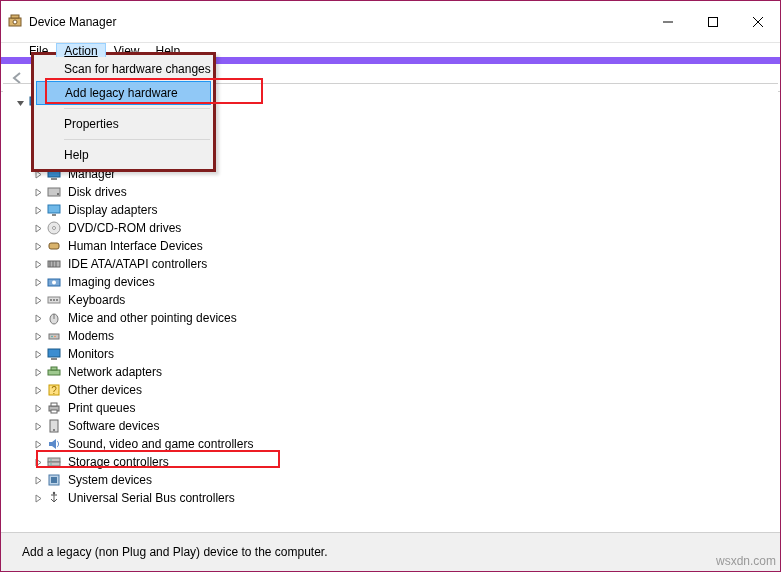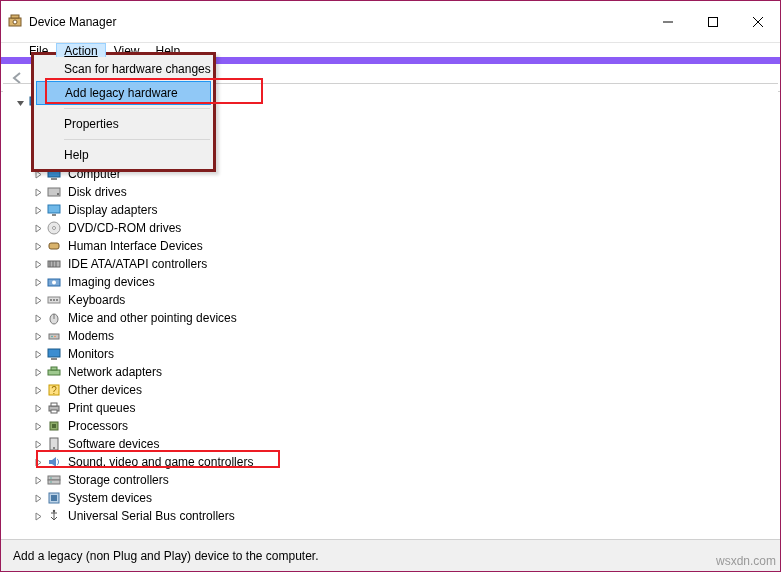--- a/index.html
+++ b/index.html
@@ -102,24 +102,24 @@
     display: flex; align-items: center; justify-content: center;
     margin-right: 4px;
     flex-shrink: 0;
   }
   .tree-row .label { padding: 1px 2px; }
   .indent1 { padding-left: 10px; }
   .indent2 { padding-left: 28px; }
   .statusbar {
     position: absolute;
     left: 0; right: 0; bottom: 0;
-    height: 32px;
+    height: 39px;
     border-top: 1px solid #d0d0d0;
     display: flex; align-items: center;
-    padding: 0 12px;
+    padding: 0 21px;
     background: #f0f0f0;
   }
   .watermark {
     position: absolute;
     right: 4px; bottom: 3px;
     font-size: 12px;
     color: #999;
   }
   .dropdown {
     position: absolute;
@@ -271,21 +271,21 @@
           <svg width="9" height="9">
             <path d="M2 1 L7 4.5 L2 8 Z" fill="none" stroke="#808080"></path>
           </svg>
         </span>
         <span class="node-icon">
           <svg width="16" height="16">
             <rect x="2" y="3" width="12" height="8" fill="#3b8dd0" stroke="#1b5a8a"></rect>
             <rect x="5" y="12" width="6" height="2" fill="#888"></rect>
           </svg>
         </span>
-        <span class="label">Computer</span>
+        <span class="label">Manager</span>
       </div>
       <div class="tree-row indent2">
         <span class="expander">
           <svg width="9" height="9">
             <path d="M2 1 L7 4.5 L2 8 Z" fill="none" stroke="#808080"></path>
           </svg>
         </span>
         <span class="node-icon">
           <svg width="16" height="16">
             <rect x="2" y="4" width="12" height="8" fill="#c9c9c9" stroke="#777"></rect>
@@ -468,34 +468,20 @@
         <span class="label">Print queues</span>
       </div>
       <div class="tree-row indent2">
         <span class="expander">
           <svg width="9" height="9">
             <path d="M2 1 L7 4.5 L2 8 Z" fill="none" stroke="#808080"></path>
           </svg>
         </span>
         <span class="node-icon">
           <svg width="16" height="16">
-            <rect x="4" y="4" width="8" height="8" fill="#8fae6b" stroke="#4e6a35"></rect>
-            <rect x="6" y="6" width="4" height="4" fill="#4e6a35"></rect>
-          </svg>
-        </span>
-        <span class="label">Processors</span>
-      </div>
-      <div class="tree-row indent2">
-        <span class="expander">
-          <svg width="9" height="9">
-            <path d="M2 1 L7 4.5 L2 8 Z" fill="none" stroke="#808080"></path>
-          </svg>
-        </span>
-        <span class="node-icon">
-          <svg width="16" height="16">
             <rect x="4" y="2" width="8" height="12" fill="#ddd" stroke="#666"></rect>
             <circle cx="8" cy="12" r="1" fill="#666"></circle>
           </svg>
         </span>
         <span class="label">Software devices</span>
       </div>
       <div class="tree-row indent2">
         <span class="expander">
           <svg width="9" height="9">
             <path d="M2 1 L7 4.5 L2 8 Z" fill="none" stroke="#808080"></path>

